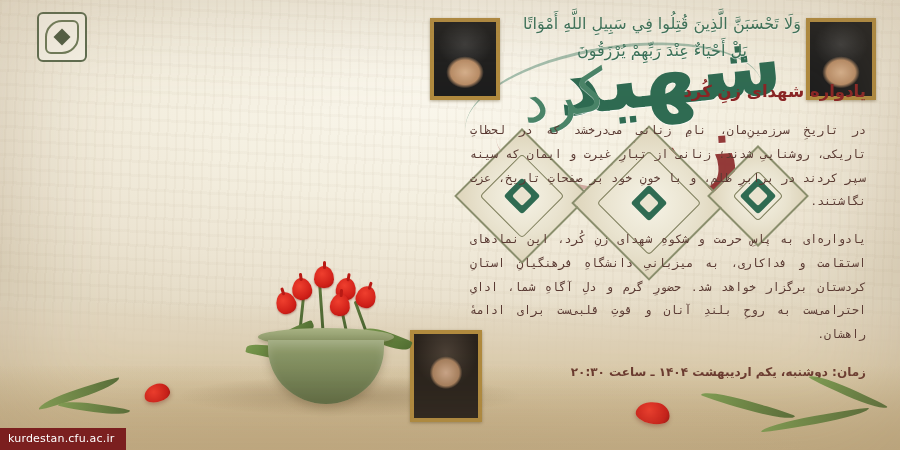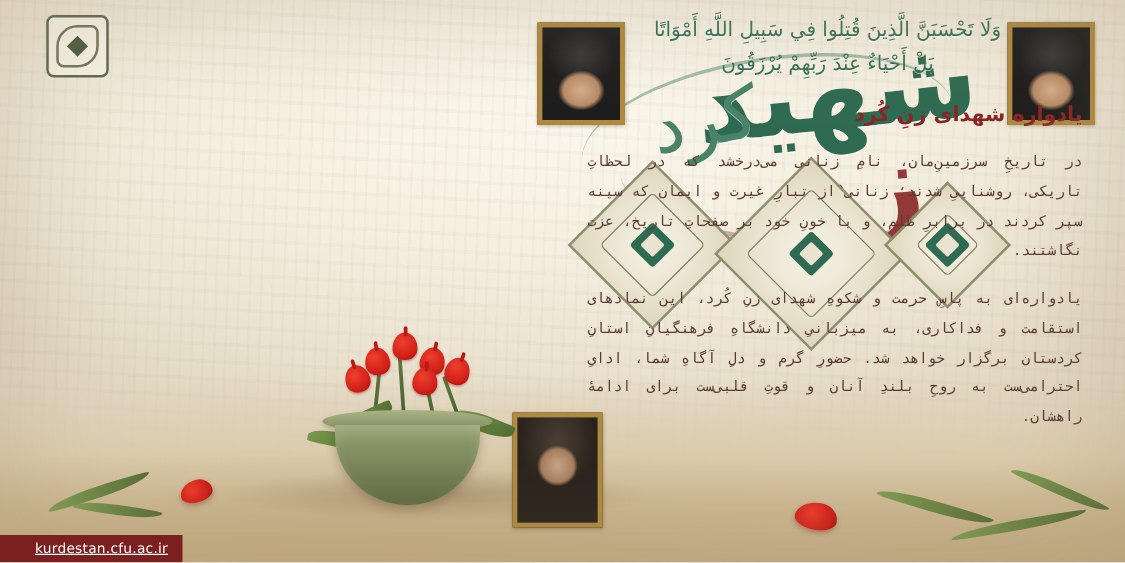--- a/index.html
+++ b/index.html
@@ -319,25 +319,24 @@
     transform-origin: center;
   }
 
   
   .url-bar {
     position: absolute;
     left: 0; bottom: 0;
     background: #7b1f1f;
     color: #ffffff;
     font-size: 11px;
-    padding: 4px 12px 5px 28px;
+    padding: 4px 12px 5px 8px;
     letter-spacing: 0.2px;
     direction: ltr;
     font-family: "DejaVu Sans", "Liberation Sans", sans-serif;
-    text-decoration: underline;
   }
 </style>
 </head>
 <body>
 
 <div class="poster">
 
   <div class="paper-tex"></div>
 
   <div class="ground"></div>
@@ -382,20 +381,24 @@
   </div>
   <div class="portrait-frame portrait-martyr">
     <div class="face martyr"></div>
   </div>
 
   <div class="content">
     <div class="event-title">یادواره شهدای زنِ کُرد</div>
     <p class="para">در تاریخِ سرزمینِ‌مان، نامِ زنانی می‌درخشد که در لحظاتِ تاریکی، روشناییِ شدند؛ زنانی از تبارِ غیرت و ایمان که سینه سپر کردند در برابرِ ظلم، و با خونِ خود بر صفحاتِ تاریخ، عزت نگاشتند.</p>
     <p class="para">یادواره‌ای به پاسِ حرمت و شکوهِ شهدای زنِ کُرد، این نمادهای استقامت و فداکاری، به میزبانیِ دانشگاهِ فرهنگیانِ استانِ کردستان برگزار خواهد شد. حضورِ گرم و دلِ آگاهِ شما، ادایِ احترامی‌ست به روحِ بلندِ آنان و قوتِ قلبی‌ست برای ادامهٔ راهشان.</p>
     <div class="meta">
+      <p class="meta-line">
+        <span>زمان:</span>
+        <span>دوشنبه، یکم اردیبهشت ۱۴۰۴ ـ ساعت ۲۰:۳۰</span>
+      </p>
     </div>
   </div>
 
   <div>
     <div class="stem" style="left:300px; bottom:110px; height:48px; transform:rotate(6deg);"></div>
     <div class="stem" style="left:320px; bottom:112px; height:56px; transform:rotate(-4deg);"></div>
     <div class="stem" style="left:342px; bottom:110px; height:44px; transform:rotate(-12deg);"></div>
     <div class="stem" style="left:360px; bottom:112px; height:38px; transform:rotate(-20deg);"></div>
 
     <div class="leaf" style="left:272px; bottom:108px; width:44px; height:14px; transform:rotate(-24deg);"></div>

